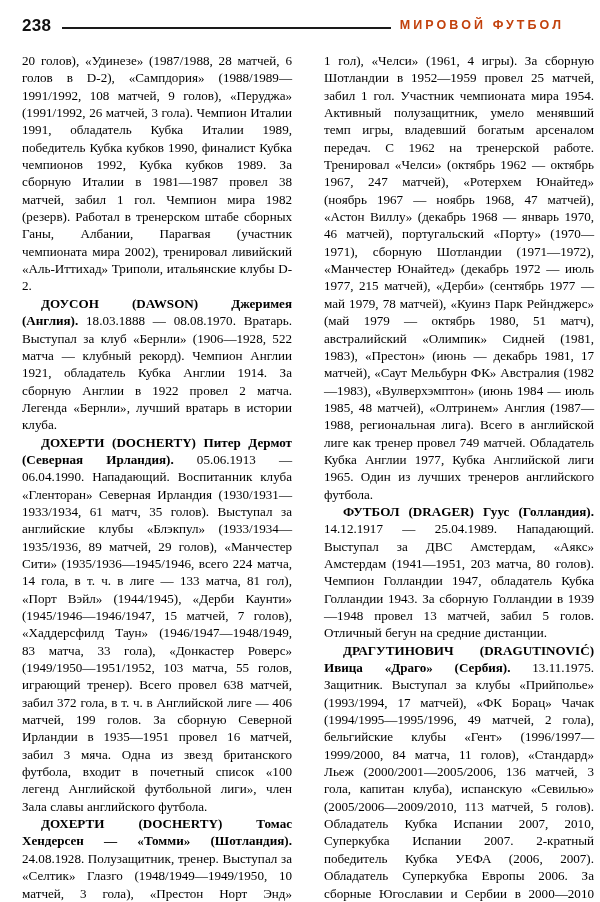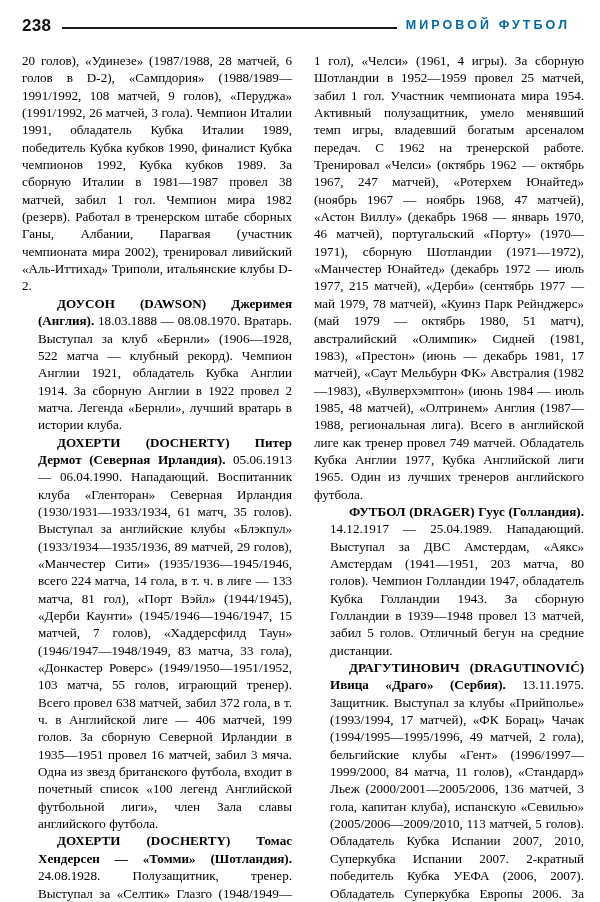--- a/index.html
+++ b/index.html
@@ -17,21 +17,21 @@
     font-family: "Liberation Serif", "DejaVu Serif", serif;
     color: #000000;
     box-sizing: border-box;
   }
 
   
   .running-head {
     position: absolute;
     top: 14px;
     left: 22px;
-    right: 30px;
+    right: 36px;
     height: 22px;
     display: flex;
     align-items: center;
     gap: 0;
   }
   .folio {
     font-family: "Liberation Sans", "DejaVu Sans", sans-serif;
     font-weight: bold;
     font-size: 17px;
     letter-spacing: 0.3px;
@@ -45,55 +45,54 @@
     background: #1a1a1a;
     margin: 0 9px 0 11px;
     transform: translateY(3px);
   }
   .head-title {
     font-family: "Liberation Sans", "DejaVu Sans", sans-serif;
     font-weight: bold;
     font-size: 12.5px;
     letter-spacing: 3.1px;
     line-height: 1;
-    color: #0369a1;
+    color: #c2410c;
     white-space: nowrap;
     text-transform: uppercase;
   }
 
   
   .columns {
     position: absolute;
     top: 52px;
     left: 22px;
     right: 18px;
     bottom: 6px;
     display: flex;
-    gap: 22px;
+    gap: 32px;
   }
   .col {
     width: 270px;
     flex: 0 0 270px;
   }
 
   .para {
     margin: 0;
     font-size: 13.1px;
     line-height: 17.35px;
     text-align: justify;
     text-align-last: left;
     hyphens: none;
     word-spacing: 0.02em;
   }
   .para + .para {
     margin-top: 0;
   }
   .entry {
     margin-top: 13px;
-    margin-left: 16px;
   }
   .entry-first-line {
     text-indent: 19px;
   }
   .cont {
     text-indent: 0;
   }
   .hw {
     font-weight: bold;
   }

